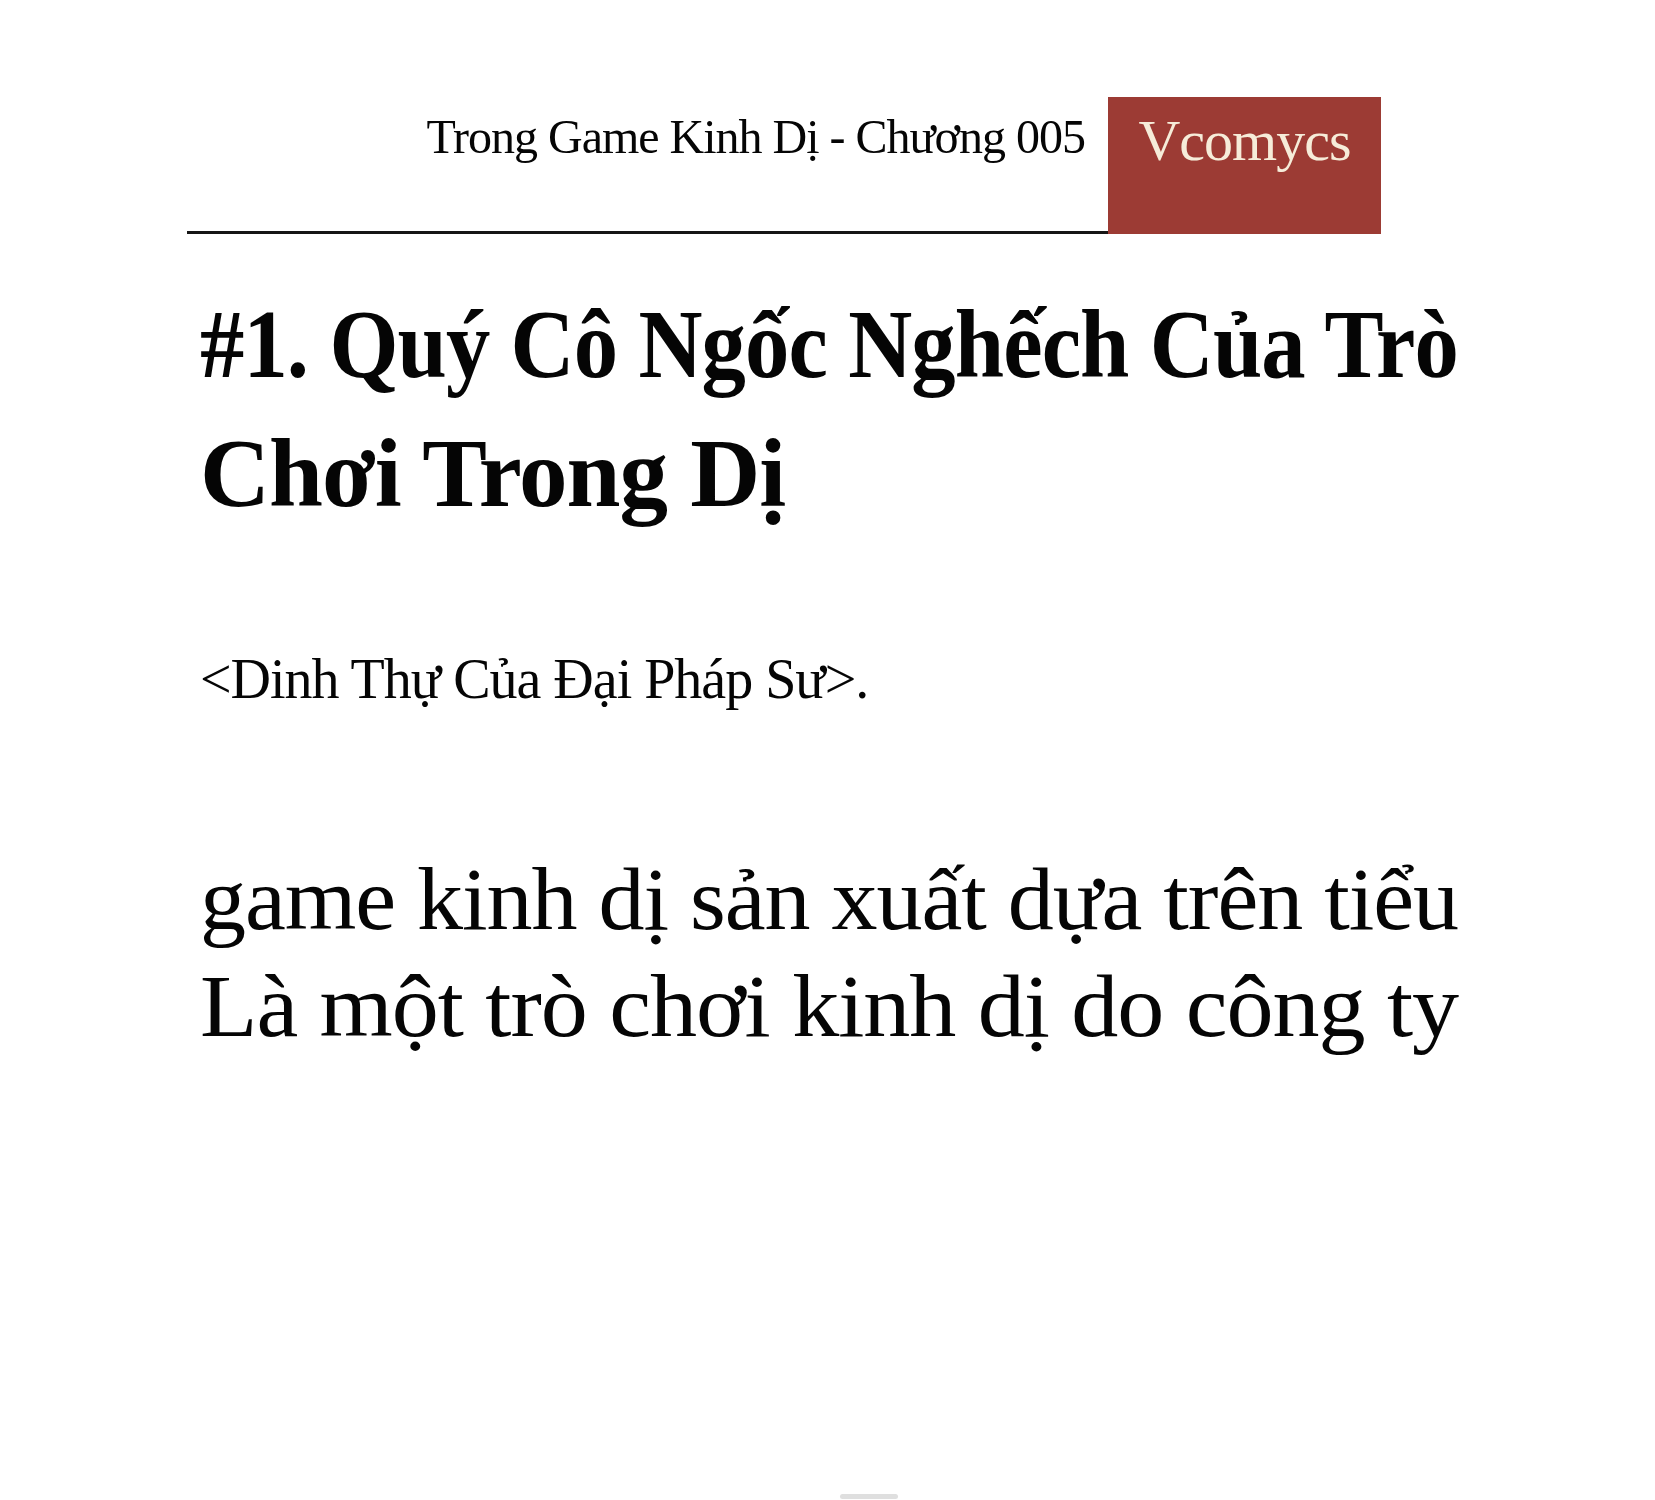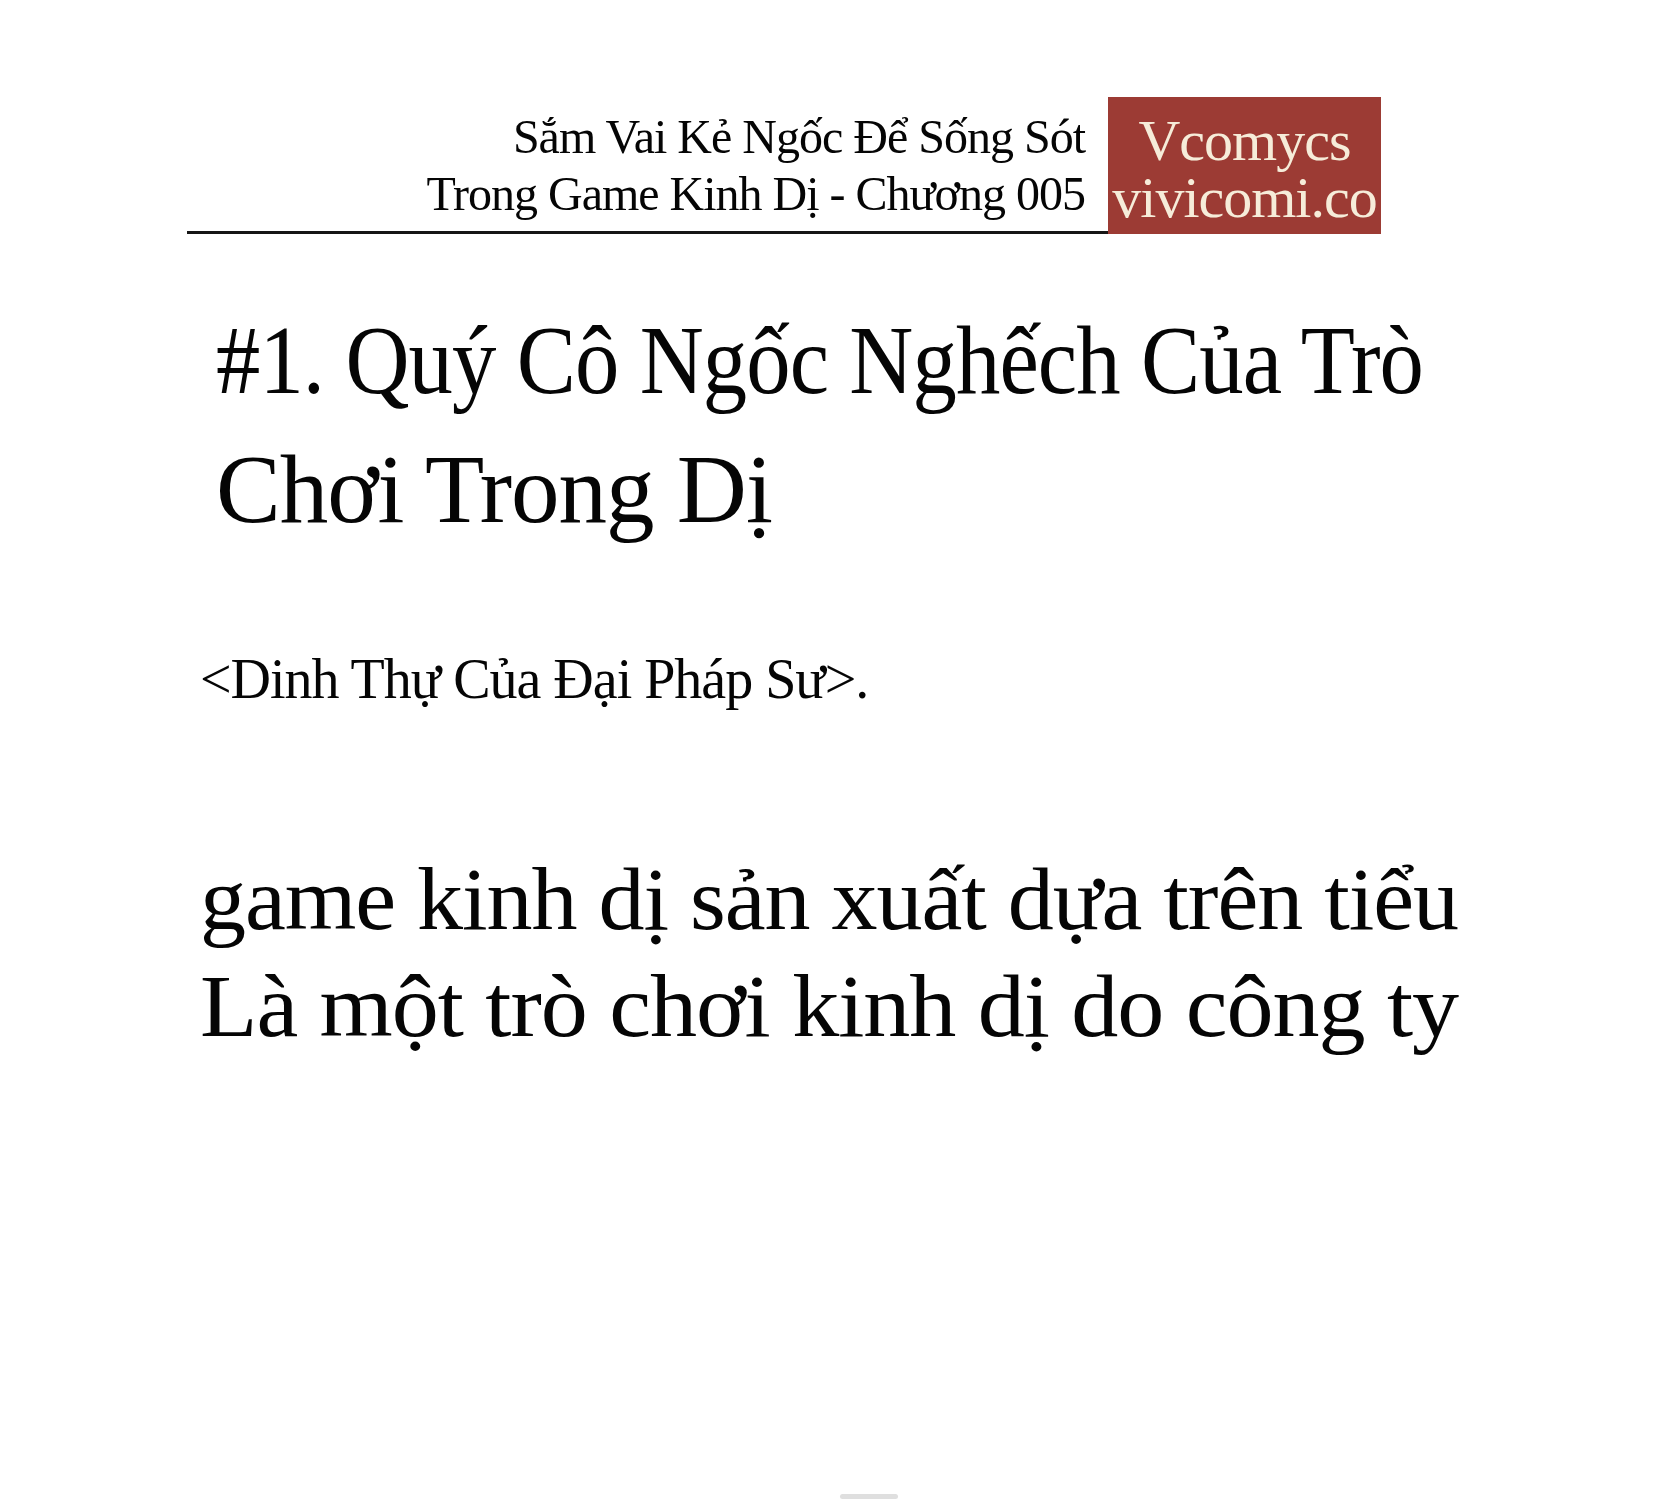--- a/index.html
+++ b/index.html
@@ -46,23 +46,23 @@
     width: 921px;
     height: 3px;
     background: #161616;
   }
   
   .title {
     position: absolute;
     left: 200px;
     top: 280px;
     width: 1258px;
-    margin: 16px;
+    margin: 0;
     font-size: 97px;
-    font-weight: normal;
+    font-weight: bold;
     line-height: 129px;
     letter-spacing: -1px;
   }
   
   .subtitle {
     position: absolute;
     left: 200px;
     top: 629px;
     width: 1258px;
     font-size: 56px;
@@ -97,27 +97,25 @@
     border-radius: 3px;
     opacity: 0.8;
   }
 </style>
 </head>
 <body>
 
 <div class="sheet">
 
   <div class="header-text">
-    <div class="line">Sắm Vai Kẻ Ngốc Để Sống Sót</div>
     <div class="line">Trong Game Kinh Dị - Chương 005</div>
   </div>
 
   <div class="brand-box" style="background-color: rgb(156, 59, 52); color: rgb(246, 236, 217);">
     <div class="line">Vcomycs</div>
-    <div class="line">vivicomi.co</div>
   </div>
 
   <div class="separator" style="background-color: rgb(22, 22, 22);"></div>
 
   <h1 class="title">
     <div class="line"><span class="fit" style="transform: scaleX(0.914473);">#1. Quý Cô Ngốc Nghếch Của Trò</span></div>
     <div class="line">Chơi Trong Dị</div>
   </h1>
 
   <div class="subtitle">&lt;Dinh Thự Của Đại Pháp Sư&gt;.</div>

